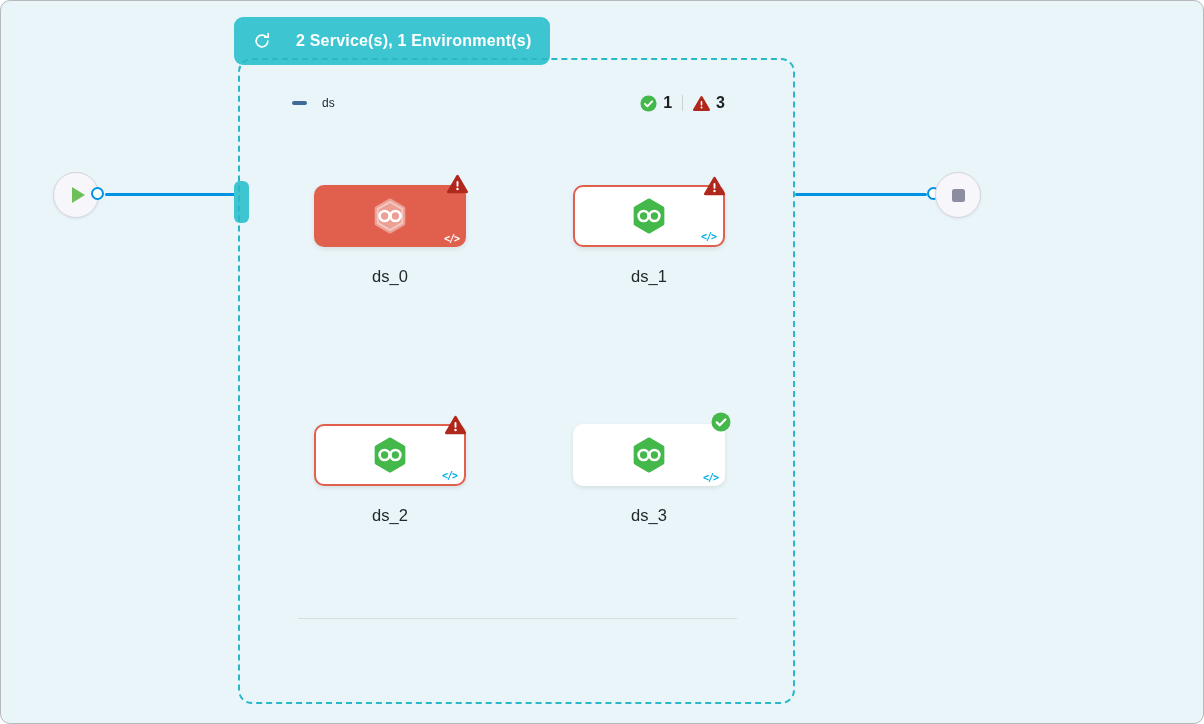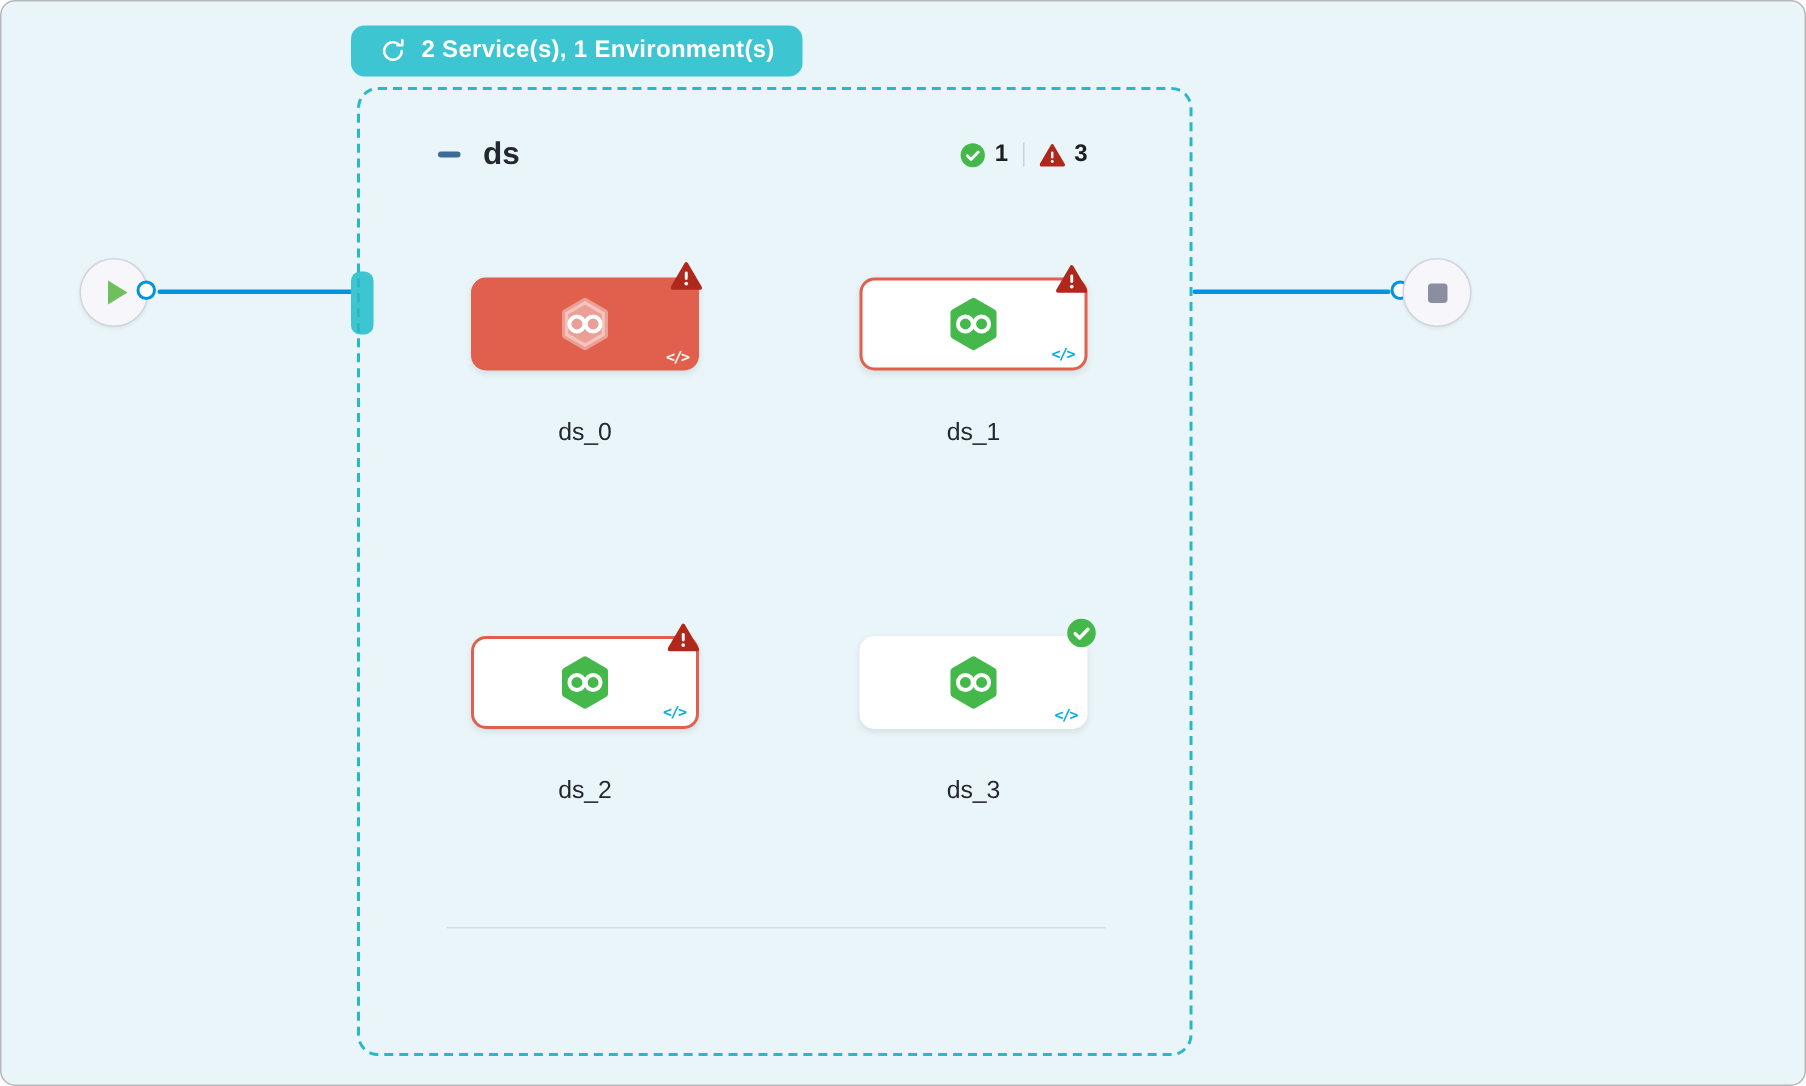--- a/index.html
+++ b/index.html
@@ -29,39 +29,39 @@
   .endpoint-start { left:52px; top:171px; }
   .endpoint-end   { left:934px; top:171px; }
   .play-triangle { width:0; height:0; border-top:8px solid transparent; border-bottom:8px solid transparent; border-left:13px solid #6fc05d; margin-left:4px; }
   .stop-square { width:13px; height:13px; border-radius:2.5px; background:#8b8da0; }
 
   
   .matrix-stub { position:absolute; left:233px; top:180px; width:15px; height:42px; background:#3dc5d2; border-radius:6px; }
 
   
   .matrix-badge {
-    position:absolute; left:233px; top:16px; height:34px;
-    display:flex; align-items:center; gap:10px; padding:0 19px;
+    position:absolute; left:233px; top:16px; height:48px;
+    display:flex; align-items:center; gap:25px; padding:0 19px;
     background:#3dc5d2; border-radius:9px;
     color:#ffffff; font-size:16px; font-weight:600; letter-spacing:.2px;
     cursor:pointer; box-sizing:border-box;
   }
   .loop-svg { width:18px; height:18px; }
 
   
   .matrix-panel {
     position:absolute; left:237px; top:57px; width:557px; height:646px;
     border:2.5px dashed #2ab8c9; border-radius:14px; box-sizing:border-box;
   }
   .panel-header {
     position:absolute; left:0; right:0; top:30px; height:26px;
     display:flex; align-items:center; padding:0 68px 0 52px;
   }
   .minus-icon { width:15px; height:3.5px; background:#3d6a96; border-radius:2px; margin-right:15px; cursor:pointer; }
-  .group-name { font-size:21px; font-weight:700; color:#22282e; }
+  .group-name { font-size:12px; font-weight:400; color:#22282e; }
   .header-spacer { flex:1; }
   .status-cluster { display:flex; align-items:center; gap:6px; }
   .status-icon { width:17px; height:17px; }
   .status-count { font-size:16px; font-weight:700; color:#1c1f22; }
   .status-sep { width:1px; height:16px; background:#ccd1d5; margin:0 4px; }
 
   
   .node { position:absolute; width:152px; cursor:pointer; }
   .node-0 { left:74px;  top:125px; }
   .node-1 { left:333px; top:125px; }
@@ -79,21 +79,21 @@
   .service-icon.mono { color:rgba(255,255,255,.40); }
   .corner-badge { position:absolute; }
   .corner-warn  { width:21px; height:20px; top:-11px; right:-2px; }
   .corner-check { width:20px; height:20px; top:-12px; right:-6px; }
   .code-glyph {
     position:absolute; right:7px; bottom:3px;
     font-family:"DejaVu Sans Mono", monospace; font-size:10px; font-weight:700;
     color:#00ade4; letter-spacing:-1px;
   }
   .code-glyph.white { color:#ffffff; }
-  .node-label { margin-top:32px; text-align:center; font-size:16.5px; font-weight:500; color:#23282d; }
+  .node-label { margin-top:20px; text-align:center; font-size:16.5px; font-weight:500; color:#23282d; }
 
   
   .footer-divider { position:absolute; left:58px; right:56px; top:558px; border-top:1px solid #d9dde0; }
   .footer-text { position:absolute; right:56px; top:574px; font-size:18px; font-weight:700; color:#3e4347; }
 </style>
 </head>
 <body>
 
 <svg width="0" height="0" style="position:absolute" aria-hidden="true">
   <defs>

